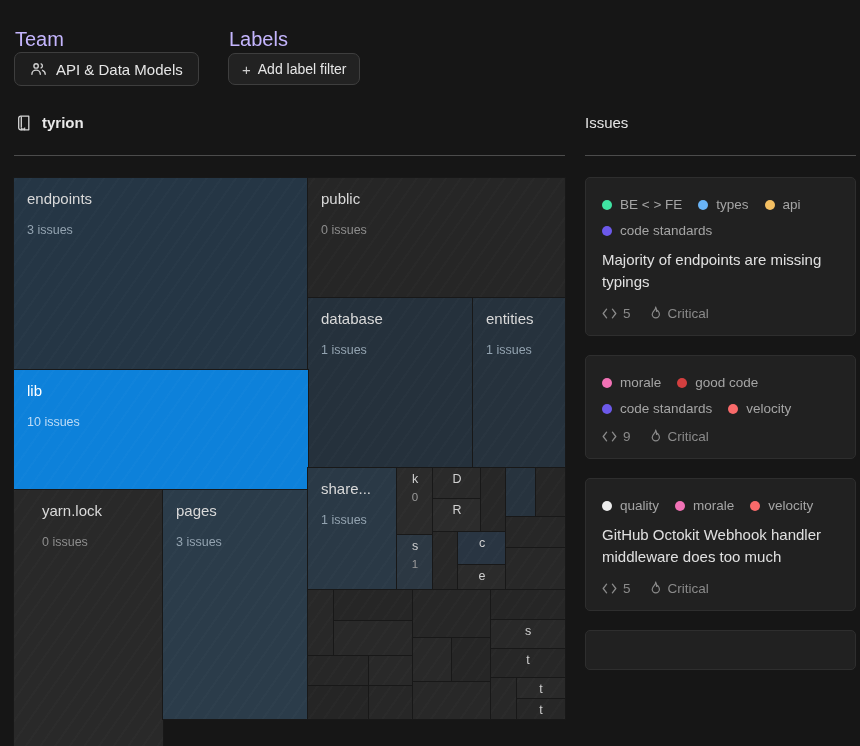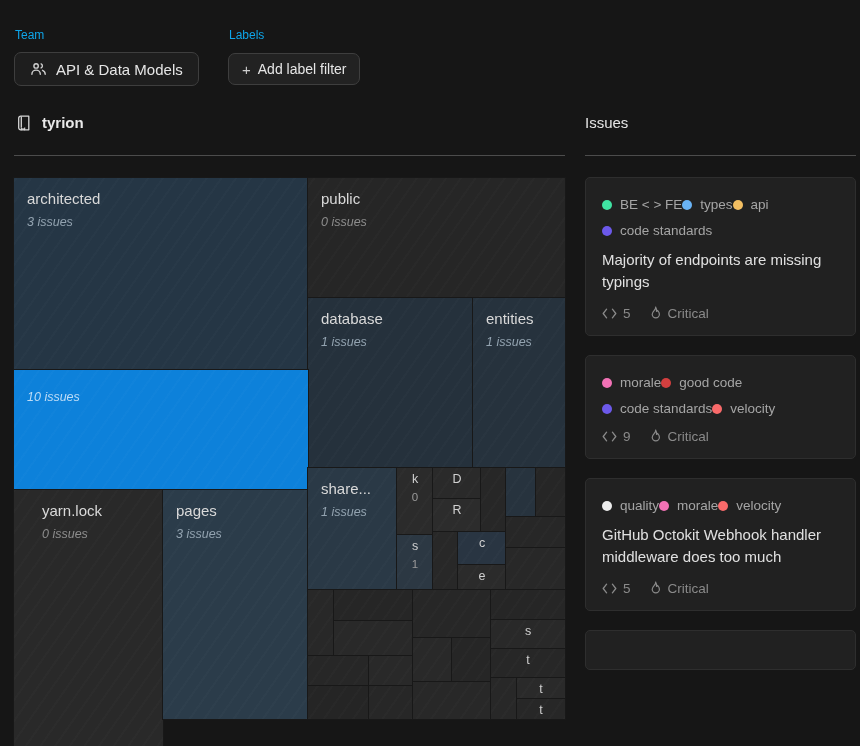--- a/index.html
+++ b/index.html
@@ -1,19 +1,19 @@
 <!DOCTYPE html>
 <html><head>
 <meta charset="utf-8">
 <style>
   html,body{margin:0;padding:0;width:860px;height:746px;background:#161616;overflow:hidden;
     font-family:"Liberation Sans","DejaVu Sans",sans-serif;-webkit-font-smoothing:antialiased;}
 
   
-  .filter-label{position:absolute;top:28px;font-size:12px;color:#0ea5e9;}
+  .filter-label{position:absolute;top:28px;font-size:20px;color:#c4b5fd;}
   .btn{position:absolute;top:52px;height:34px;box-sizing:border-box;display:flex;align-items:center;
     gap:9px;padding:0 15px;background:#1e1e1e;border:1px solid #3e3e3e;border-radius:7px;
     color:#e6e6e6;font-size:15px;cursor:pointer;}
   .btn.small{height:32px;font-size:14px;background:#222;gap:7px;padding:0 13px;}
   .btn .plus{font-size:15px;color:#cfcfcf;}
   .btn svg{flex:0 0 auto;}
 
   
   .repo-row{position:absolute;left:16px;top:114px;display:flex;align-items:center;gap:10px;
     color:#e8e8e8;font-size:15px;font-weight:600;}
@@ -22,30 +22,30 @@
   .divider.left{left:14px;width:551px;}
   .divider.right{left:585px;width:271px;}
 
   
   #treemap{position:absolute;left:14px;top:178px;width:551px;height:541px;}
   .cell{position:absolute;box-sizing:border-box;overflow:hidden;box-shadow:0 0 0 1px #181818;
     background-image:repeating-linear-gradient(305deg,rgba(255,255,255,.014) 0 2px,transparent 2px 12px);
     cursor:pointer;}
   .cell.lg{padding:12px 13px;}
   .cell.lg .clabel{font-size:15px;color:#d9d9d9;white-space:nowrap;}
-  .cell.lg .csub{font-size:12.5px;color:#8d8d8d;margin-top:8px;white-space:nowrap;font-style:italic;}
+  .cell.lg .csub{font-size:12.5px;color:#8d8d8d;margin-top:16px;white-space:nowrap;}
   .cell.sm{display:flex;flex-direction:column;align-items:center;padding-top:4px;}
   .cell.sm .clabel{font-size:12.5px;color:#d0d0d0;line-height:1.25;}
   .cell.sm .csub{font-size:11.5px;color:#9a9a9a;margin-top:3px;}
 
   
   #cards{position:absolute;left:585px;top:177px;width:271px;display:flex;flex-direction:column;gap:19px;}
   .card{box-sizing:border-box;background:#212121;border:1px solid #2e2e2e;border-radius:5px;
     padding:19px 16px 14px 16px;cursor:pointer;}
-  .lrow{display:flex;align-items:center;margin-bottom:11px;flex-wrap:nowrap;text-align:right;}
+  .lrow{display:flex;align-items:center;gap:16px;margin-bottom:11px;flex-wrap:nowrap;text-align:right;}
   .lbl{display:flex;align-items:center;gap:8px;font-size:13.5px;color:#a5a5a5;white-space:nowrap;}
   .dot{width:10px;height:10px;border-radius:50%;flex:0 0 auto;display:inline-block;}
   .card .title{margin:2px 0 0 0;font-size:15px;font-weight:400;color:#e0e0e0;line-height:1.47;}
   .foot{display:flex;align-items:center;gap:18px;margin-top:13px;color:#8a8a8a;font-size:13.5px;}
   .fitem{display:flex;align-items:center;gap:6px;}
   .card.partial{height:40px;padding:0;}
   svg{display:block;}
 </style>
 </head>
 <body>
@@ -78,36 +78,37 @@
     </svg>
   </span>
   <span>tyrion</span>
 </div>
 <div class="issues-head">Issues</div>
 <div class="divider left"></div>
 <div class="divider right"></div>
 
 <div id="treemap">
     <div class="cell lg" style="left: 0px; top: 0px; width: 294px; height: 192px; background-color: rgb(37, 54, 69);">
-      <div class="clabel">architected</div>
+      <div class="clabel">endpoints</div>
       <div class="csub" style="color: rgb(147, 163, 176);">3 issues</div>
     </div>
     <div class="cell lg" style="left: 294px; top: 0px; width: 257px; height: 146px; background-color: rgb(38, 38, 38);">
       <div class="clabel">public</div>
       <div class="csub">0 issues</div>
     </div>
     <div class="cell lg" style="left: 294px; top: 120px; width: 165px; height: 170px; background-color: rgb(37, 49, 60);">
       <div class="clabel">database</div>
       <div class="csub" style="color: rgb(147, 163, 176);">1 issues</div>
     </div>
     <div class="cell lg" style="left: 459px; top: 120px; width: 92px; height: 170px; background-color: rgb(38, 50, 61);">
       <div class="clabel">entities</div>
       <div class="csub" style="color: rgb(147, 163, 176);">1 issues</div>
     </div>
     <div class="cell lg" style="left: 0px; top: 192px; width: 294px; height: 120px; background-color: rgb(13, 129, 218);">
+      <div class="clabel" style="color: rgb(255, 255, 255);">lib</div>
       <div class="csub" style="color: rgb(190, 220, 246);">10 issues</div>
     </div>
     <div class="cell lg" style="left: 0px; top: 312px; width: 149px; height: 292px; background-color: rgb(41, 41, 41); padding-left: 28px;">
       <div class="clabel">yarn.lock</div>
       <div class="csub">0 issues</div>
     </div>
     <div class="cell lg" style="left: 149px; top: 312px; width: 145px; height: 229px; background-color: rgb(43, 60, 74);">
       <div class="clabel">pages</div>
       <div class="csub" style="color: rgb(147, 163, 176);">3 issues</div>
     </div>

